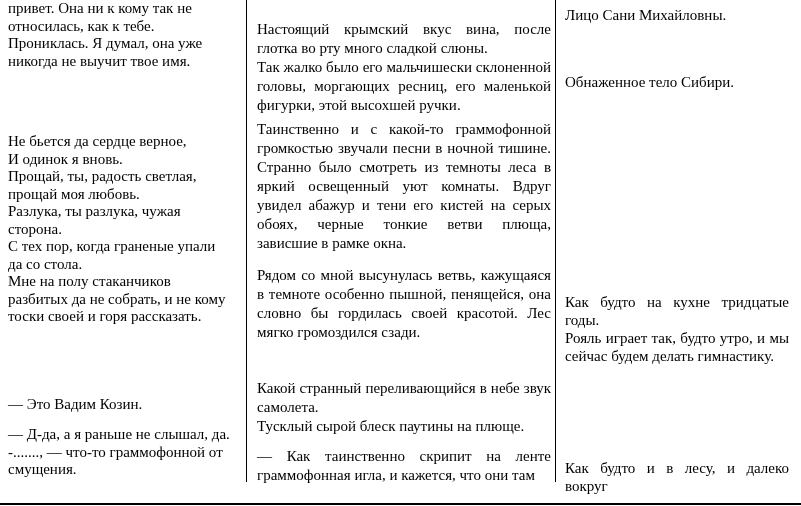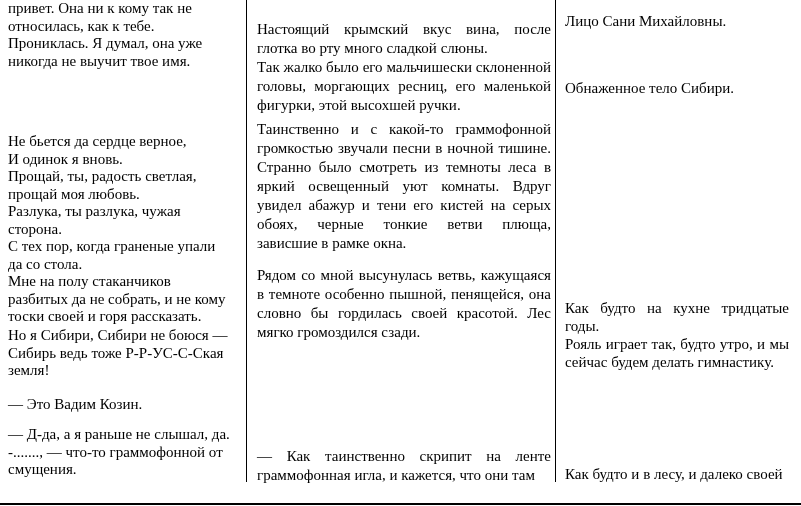--- a/index.html
+++ b/index.html
@@ -19,21 +19,21 @@
     font-size: 15px;
     white-space: pre-line;
     left: 0;
     width: 100%;
   }
   .col-left  { left: 8px;   width: 232px; }
   .col-left p { line-height: 17.5px; text-align: left; }
   .col-mid   { left: 257px; width: 294px; }
   .col-mid p { line-height: 19px; text-align: justify; font-family: Liberation Serif, serif; }
   .col-right { left: 565px; width: 224px; }
-  .col-right p { line-height: 18px; text-align: justify; margin-top: 6px; }
+  .col-right p { line-height: 18px; text-align: justify; }
   .divider {
     position: absolute;
     top: 0;
     width: 1px;
     height: 482px;
     background: #000000;
   }
   .divider-1 { left: 246px; }
   .divider-2 { left: 555px; }
   .bottom-rule {
@@ -59,44 +59,43 @@
 И одинок я вновь.
 Прощай, ты, радость светлая,
 прощай моя любовь.
 Разлука, ты разлука, чужая
 сторона.
 С тех пор, когда граненые упали
 да со стола.
 Мне на полу стаканчиков
 разбитых да не собрать, и не кому
 тоски своей и горя рассказать.</p>
-    <p style="top:327px">Но я Сибири, Сибири не боюся —
-Сибирь ведь тоже Р-Р-УС-С-Ская
-земля!</p>
     <p style="top:396px">— Это Вадим Козин.</p>
     <p style="top:426px">— Д-да, а я раньше не слышал, да.
 -......., — что-то граммофонной от
 смущения.</p>
   </div>
 
   <div class="divider divider-1"></div>
 
   <div class="col col-mid">
     <p style="top:20px">Настоящий крымский вкус вина, после глотка во рту много сладкой слюны.
 Так жалко было его мальчишески склоненной головы, моргающих ресниц, его маленькой фигурки, этой высохшей ручки.</p>
     <p style="top:266px">Рядом со мной высунулась ветвь, кажущаяся в темноте особенно пышной, пенящейся, она словно бы гордилась своей красотой. Лес мягко громоздился сзади.</p>
     <p style="top:120px">Таинственно и с какой-то граммофонной громкостью звучали песни в ночной тишине. Странно было смотреть из темноты леса в яркий освещенный уют комнаты. Вдруг увидел абажур и тени его кистей на серых обоях, черные тонкие ветви плюща, зависшие в рамке окна.</p>
+    <p style="top:379px">Какой странный переливающийся в небе звук самолета.
+Тусклый сырой блеск паутины на плюще.</p>
     <p style="top:447px">— Как таинственно скрипит на ленте граммофонная игла, и кажется, что они там</p>
   </div>
 
   <div class="divider divider-2"></div>
 
   <div class="col col-right">
     <p style="top:6px">Лицо Сани Михайловны.</p>
     <p style="top:73px">Обнаженное тело Сибири.</p>
     <p style="top:293px">Как будто на кухне тридцатые годы.
 Рояль играет так, будто утро, и мы сейчас будем делать гимнастику.</p>
-    <p style="top:459px">Как будто и в лесу, и далеко своей</p>
+    <p style="top:459px">Как будто и в лесу, и далеко вокруг</p>
   </div>
 
   <div class="bottom-rule"></div>
 
 </div>
 
 </body></html>

